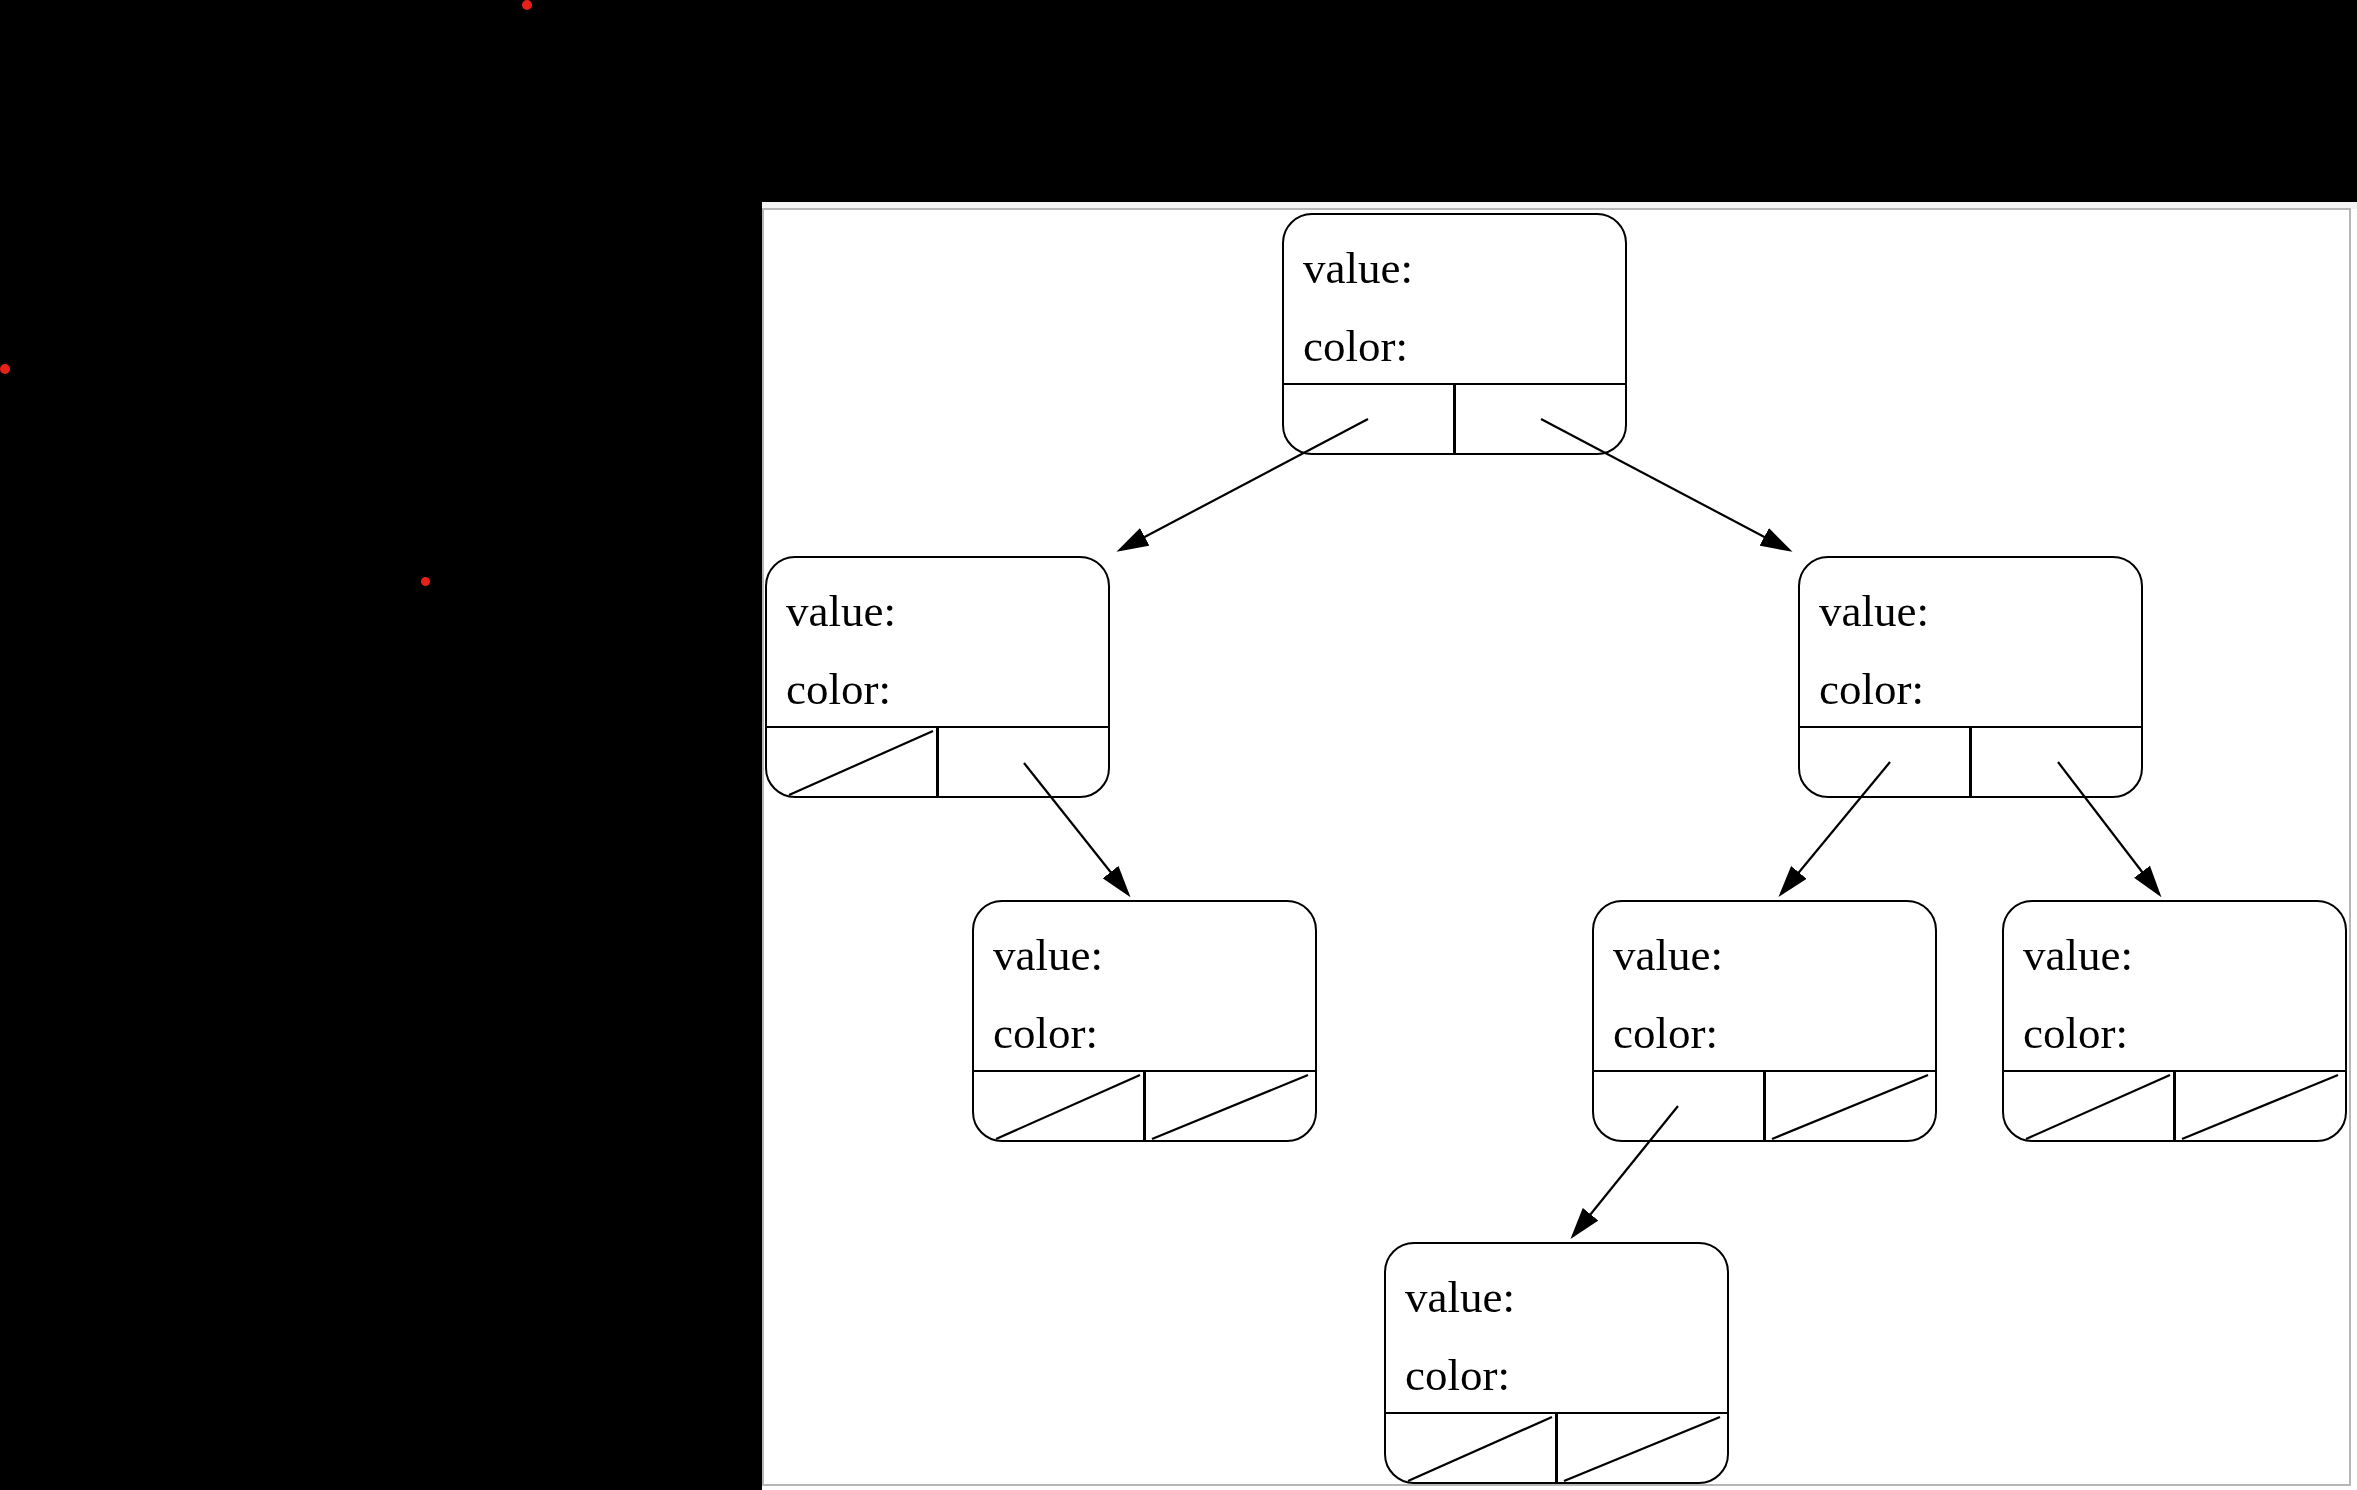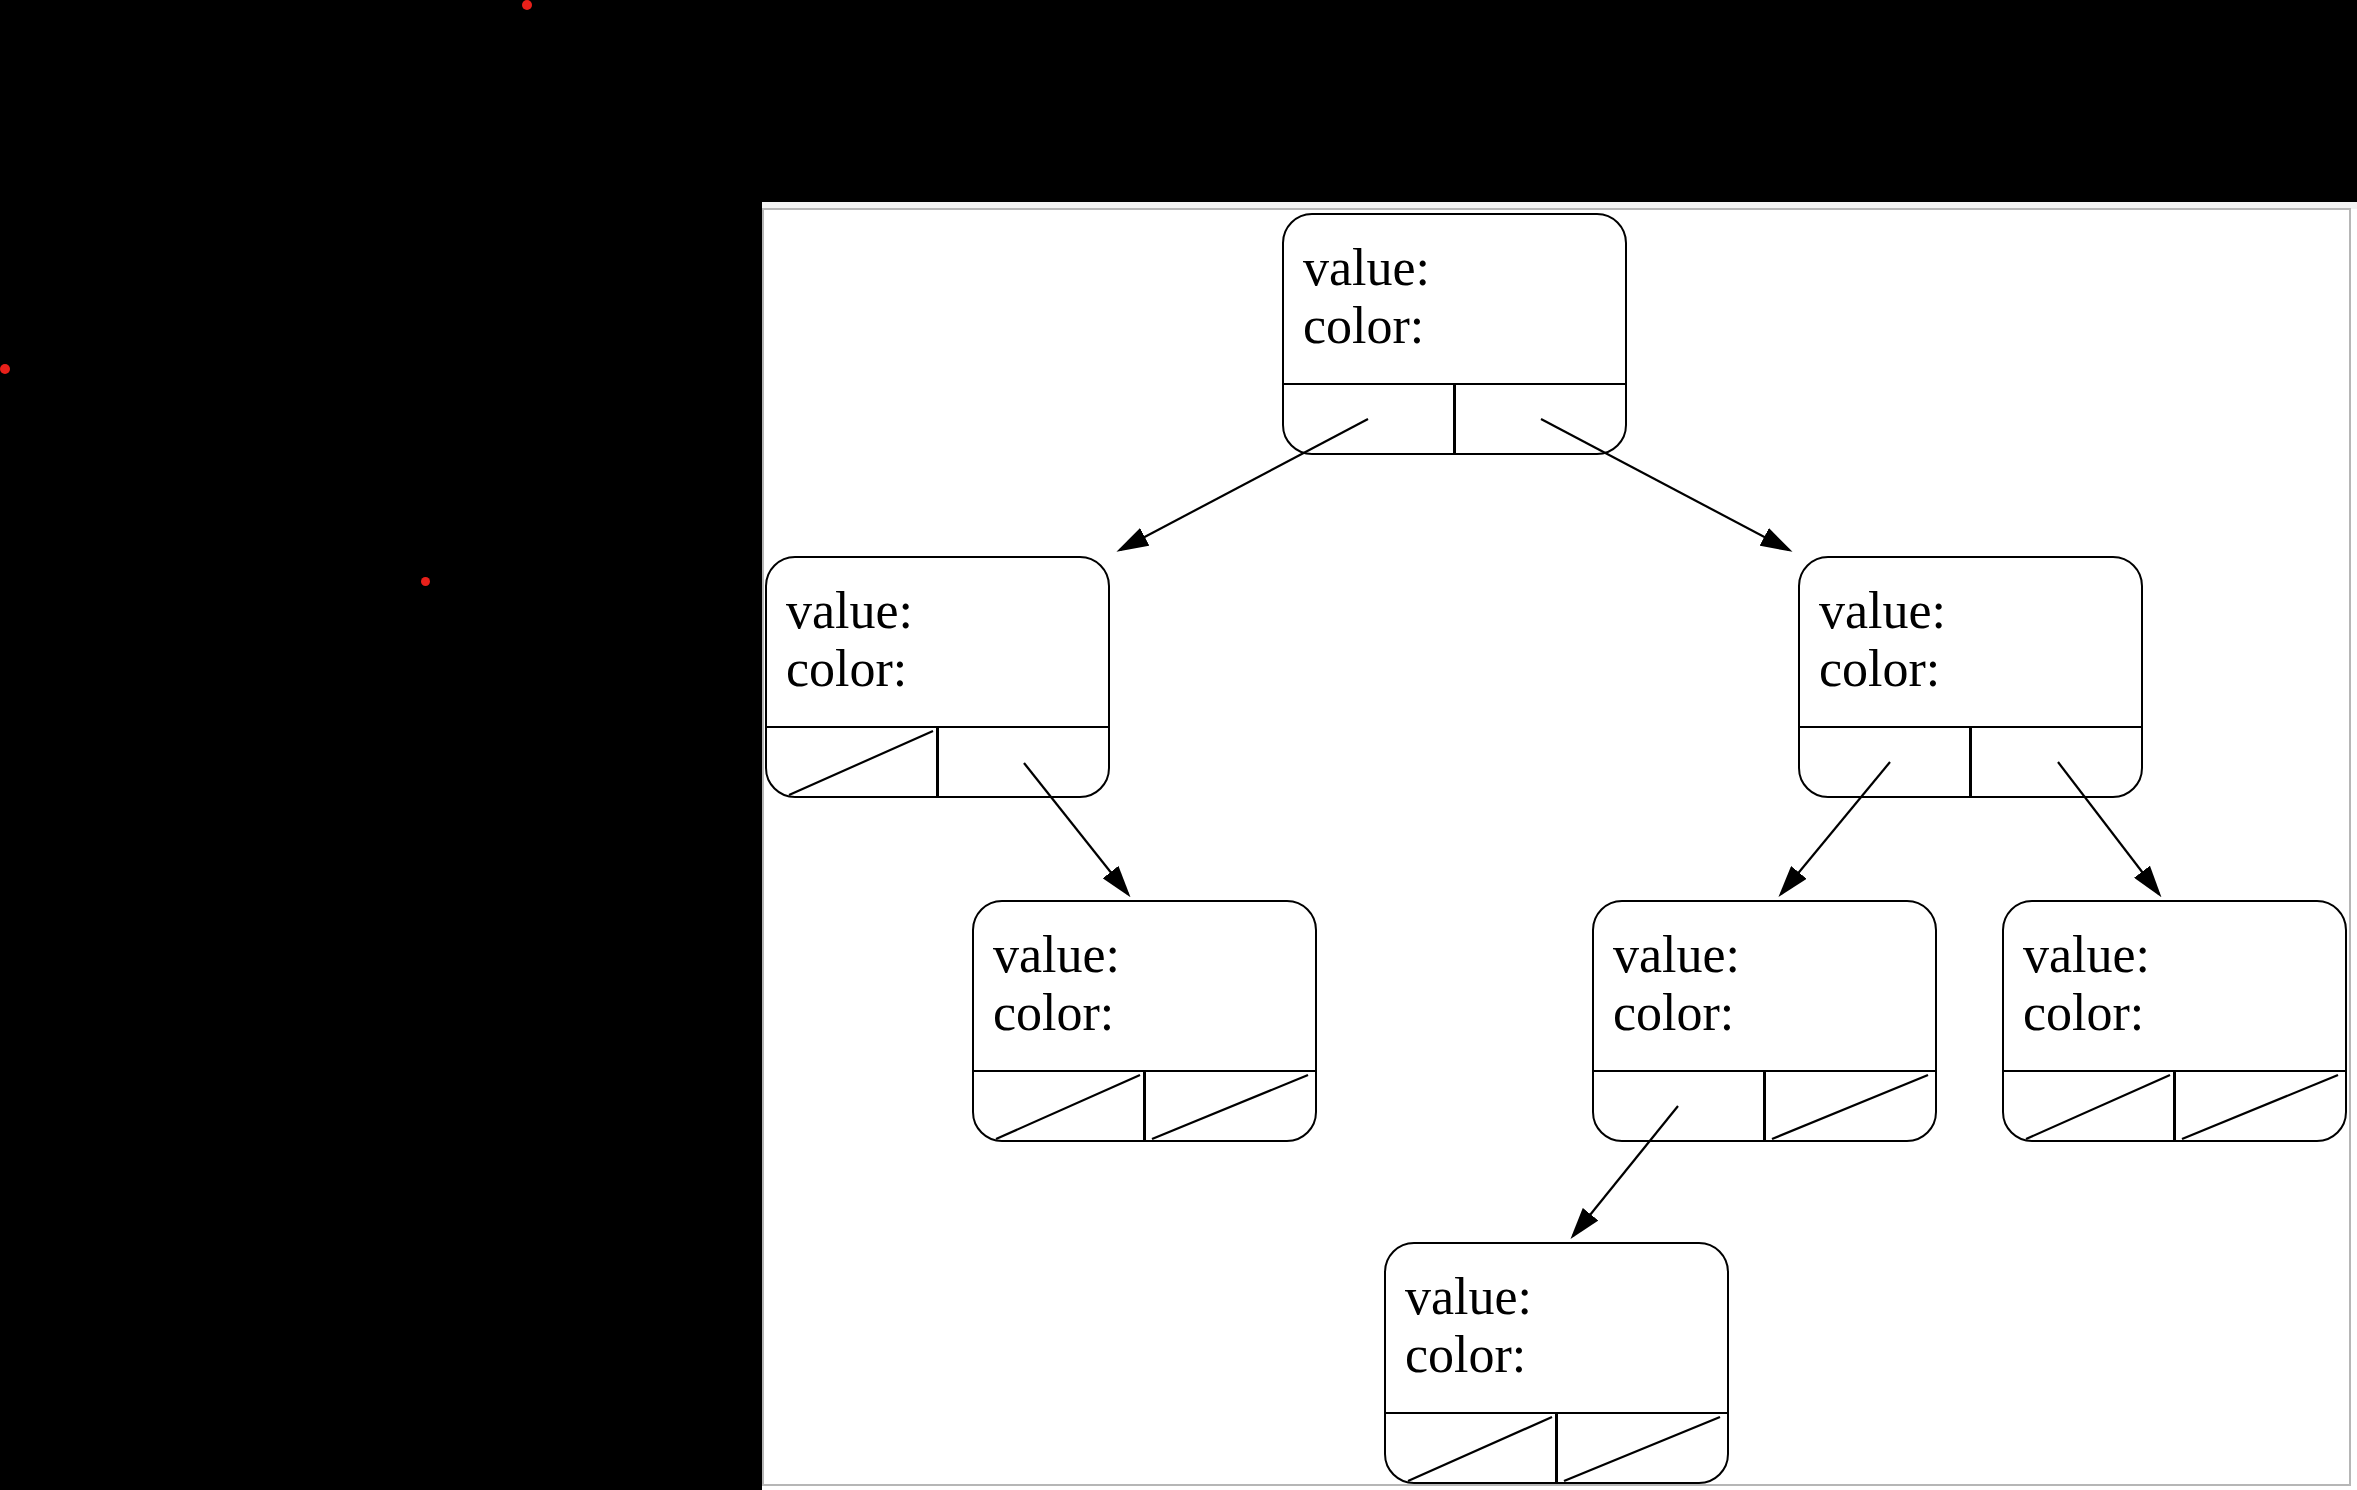--- a/index.html
+++ b/index.html
@@ -31,24 +31,24 @@
   .dot2{left:0px;top:364px;width:10px;height:10px;}
   .dot3{left:421px;top:577px;width:9px;height:9px;}
   
   .node{
     position:absolute;width:345px;height:242px;box-sizing:border-box;
     background:#ffffff;border:2.2px solid #000000;border-radius:30px;
     z-index:3;
   }
   .lbl{
     position:absolute;left:19px;color:#000000;
-    font-size:52px;line-height:54px;white-space:pre;
+    font-size:45px;line-height:54px;white-space:pre;
   }
   .lbl.v{top:26px;}
-  .lbl.c{top:84px;text-align:center;}
+  .lbl.c{top:104px;text-align:center;}
   .prow{
     position:absolute;left:0;right:0;bottom:0;height:68px;
     border-top:2.6px solid #000000;
   }
   .pdiv{
     position:absolute;left:50%;top:0;bottom:0;width:2.2px;margin-left:-1.1px;
     background:#000000;
   }
   
   .edges{

